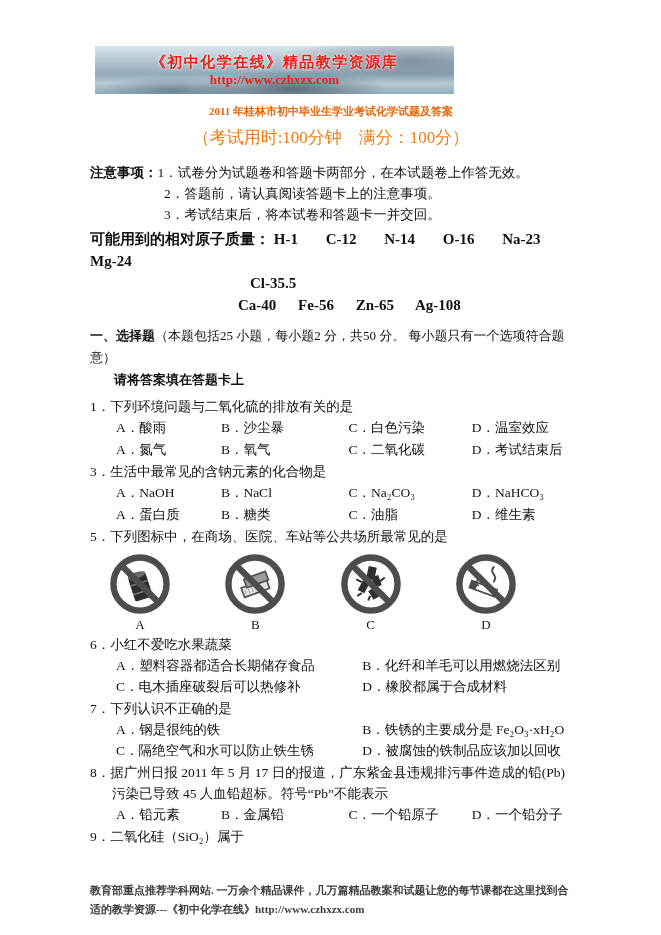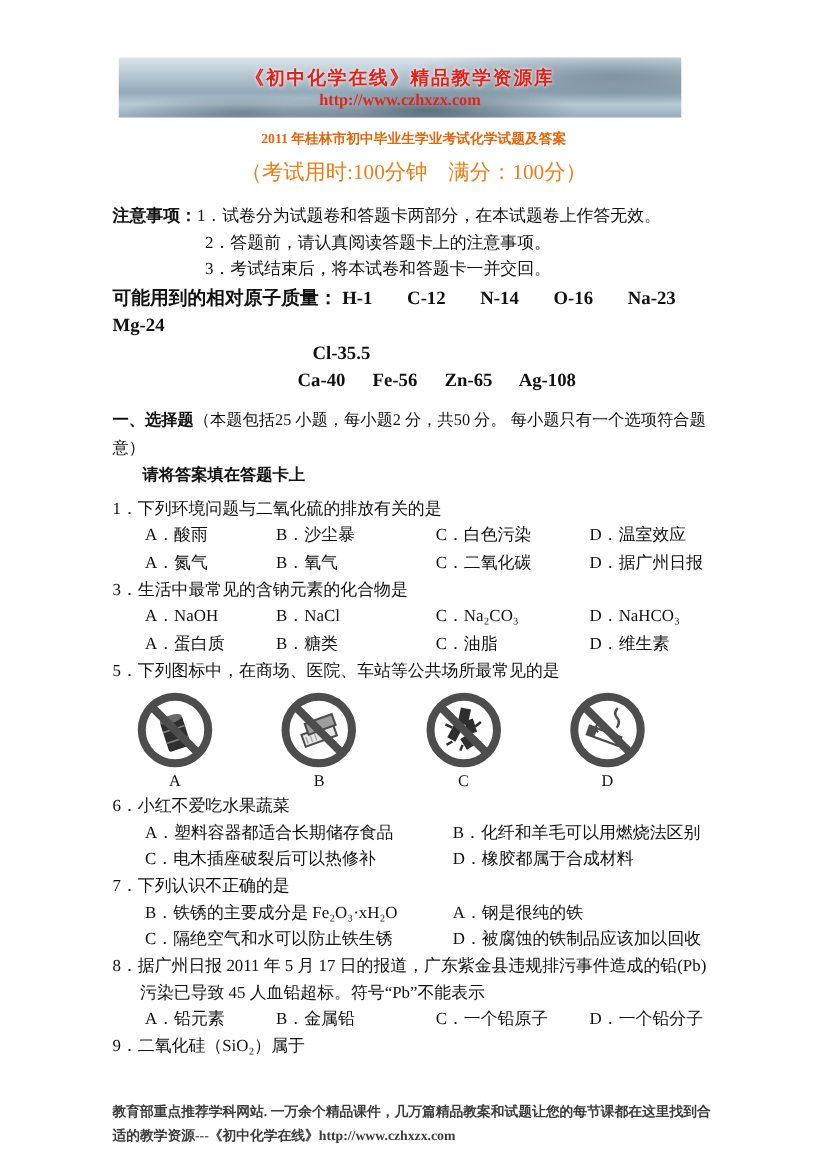--- a/index.html
+++ b/index.html
@@ -8,21 +8,21 @@
     width: 661px; height: 935px;
     background: #ffffff;
     overflow: hidden;
     font-family: "Liberation Serif", "DejaVu Serif", serif;
     color: #111;
   }
   .content { margin-left: 90px; width: 482px; padding-top: 46px; }
 
   
   .banner {
-    width: 450px; height: 48px; margin-left: 5px;
+    width: 359px; height: 48px; margin-left: 5px;
     background:
       radial-gradient(ellipse 55% 70% at 88% 30%, rgba(85,105,122,.55), transparent 70%),
       radial-gradient(ellipse 35% 50% at 55% 88%, rgba(35,50,65,.55), transparent 75%),
       radial-gradient(ellipse 28% 38% at 22% 92%, rgba(55,75,92,.45), transparent 75%),
       linear-gradient(180deg, #d9e5eb 0%, #b3c4d0 32%, #93aab9 58%, #b7cad4 78%, #94acba 100%);
     display: flex; flex-direction: column; align-items: center; justify-content: center;
   }
   .banner-title {
     color: #e32119; font-weight: bold; font-size: 15px; letter-spacing: 1.5px;
     text-shadow: 0 0 2px rgba(255,255,255,.95), 0 0 4px rgba(255,255,255,.6);
@@ -131,21 +131,21 @@
           <span class="opt">C．白色污染</span>
           <span class="opt">D．温室效应</span>
         </div>
       </div>
 
       <div class="q">
         <div class="opts opts4">
           <span class="opt">A．氮气</span>
           <span class="opt">B．氧气</span>
           <span class="opt">C．二氧化碳</span>
-          <span class="opt">D．据广州日报</span>
+          <span class="opt">D．考试结束后</span>
         </div>
       </div>
 
       <div class="q">
         <div class="stem"><span>3．</span><span>生活中最常见的含钠元素的化合物是</span></div>
         <div class="opts opts4">
           <span class="opt">A．NaOH</span>
           <span class="opt">B．NaCl</span>
           <span class="opt">C．Na₂CO₃</span>
           <span class="opt">D．NaHCO₃</span>
@@ -238,22 +238,22 @@
           <span class="opt">A．塑料容器都适合长期储存食品</span>
           <span class="opt">B．化纤和羊毛可以用燃烧法区别</span>
           <span class="opt">C．电木插座破裂后可以热修补</span>
           <span class="opt">D．橡胶都属于合成材料</span>
         </div>
       </div>
 
       <div class="q">
         <div class="stem"><span>7．</span><span>下列认识不正确的是</span></div>
         <div class="opts opts2">
+          <span class="opt">A．钢是很纯的铁</span>
           <span class="opt">B．铁锈的主要成分是 Fe₂O₃·xH₂O</span>
-          <span class="opt">A．钢是很纯的铁</span>
           <span class="opt">C．隔绝空气和水可以防止铁生锈</span>
           <span class="opt">D．被腐蚀的铁制品应该加以回收</span>
         </div>
       </div>
 
       <div class="q">
         <div class="stem"><span>8．</span><span>据广州日报 2011 年 5 月 17 日的报道，广东紫金县违规排污事件造成的铅(Pb)污染已导致 45 人血铅超标。符号“Pb”不能表示</span></div>
         <div class="opts opts4">
           <span class="opt">A．铅元素</span>
           <span class="opt">B．金属铅</span>

